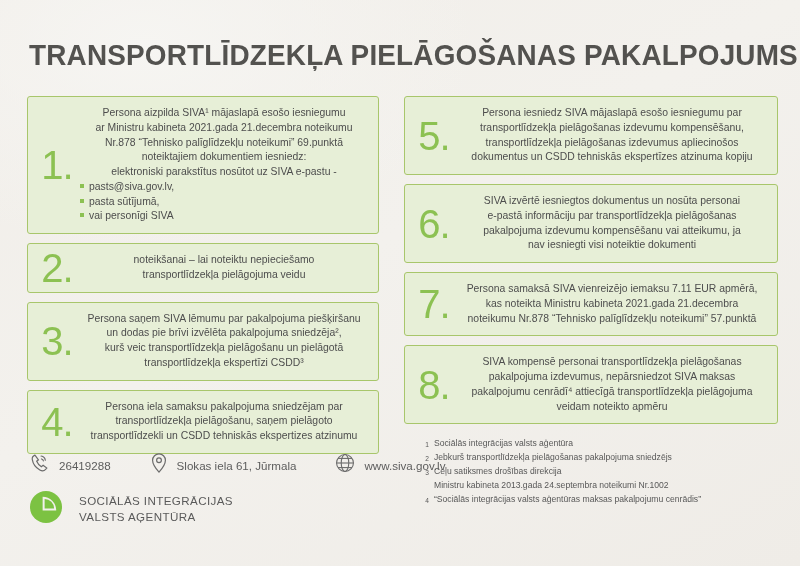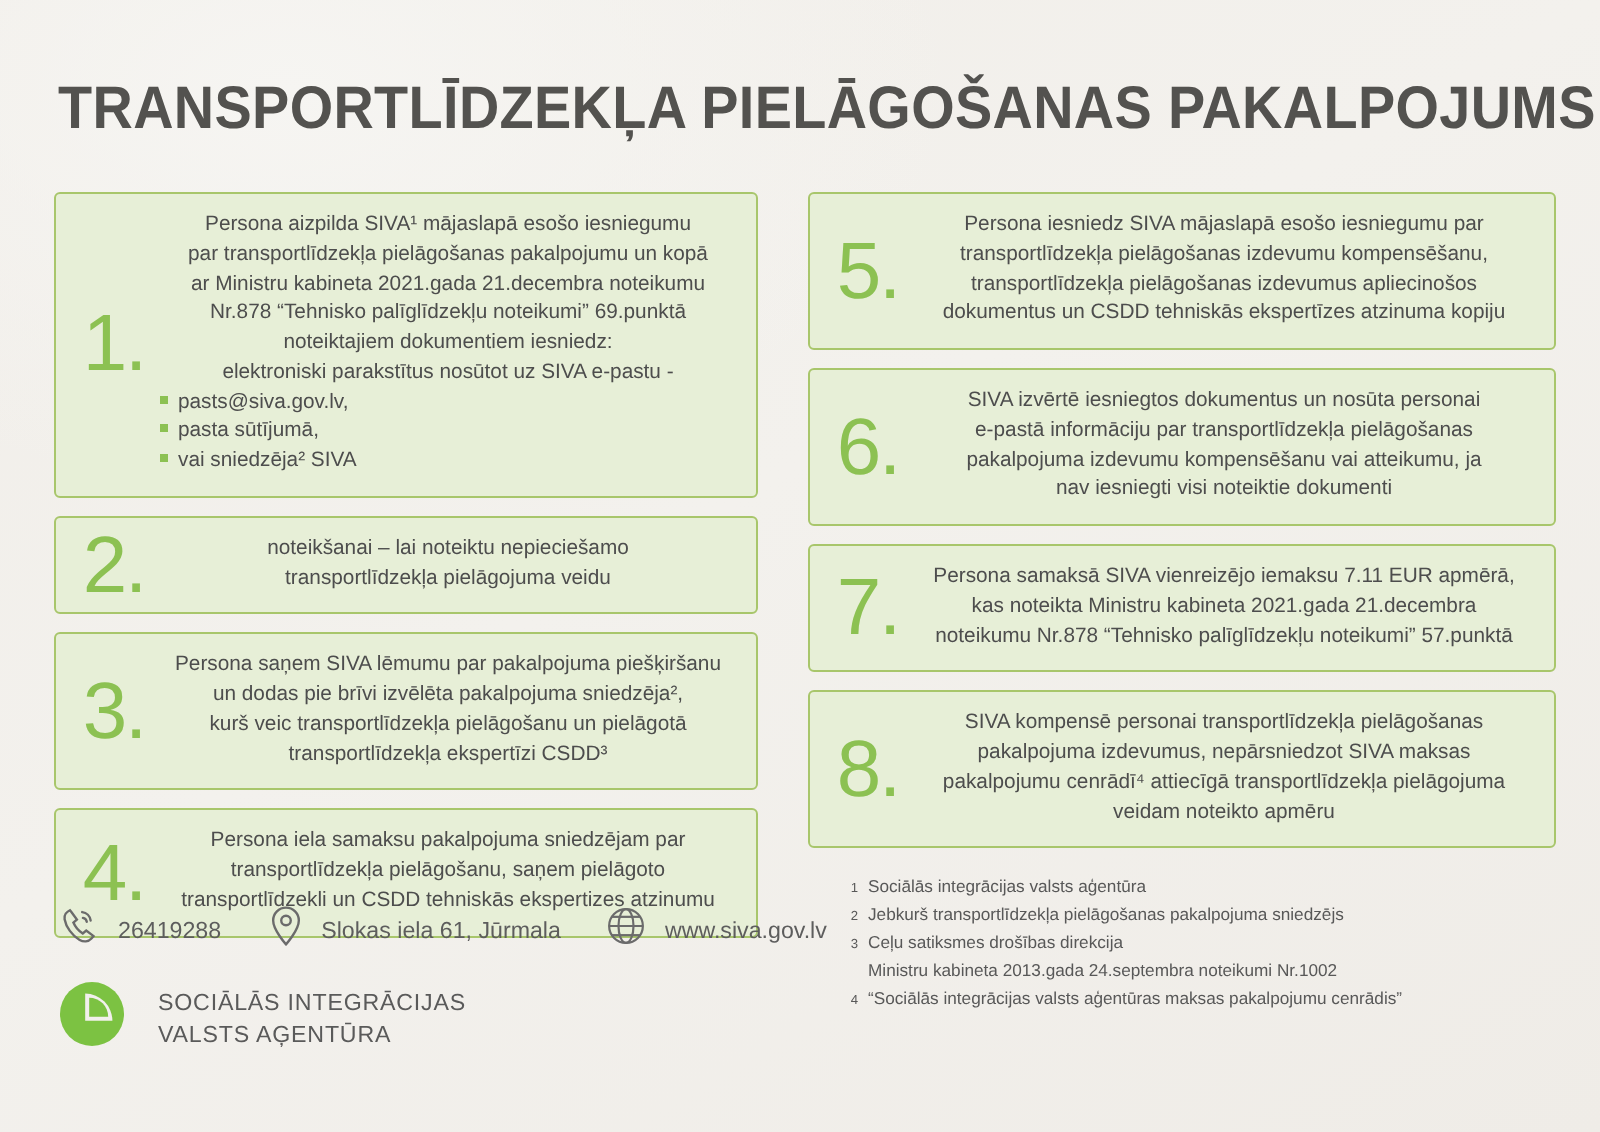--- a/index.html
+++ b/index.html
@@ -144,21 +144,21 @@
   .footnotes .fn-text { flex: 1; }
   .footnotes .fn-text .fn-line2 { display: block; }
 
   
   .contact {
     position: absolute;
     left: 29px;
     top: 452px;
     display: flex;
     align-items: center;
-    gap: 0px;
+    gap: 16px;
   }
   .contact-item {
     display: flex;
     align-items: center;
     margin-right: 22px;
   }
   .contact-item svg { flex: 0 0 auto; }
   .contact-label {
     font-size: 11.6px;
     color: #5d5d5d;
@@ -192,29 +192,28 @@
     <div class="title">TRANSPORTLĪDZEKĻA PIELĀGOŠANAS PAKALPOJUMS</div>
 
   </div>
 
   <div class="col col-left">
 
     <div class="step">
       <div class="step-num">1.</div>
       <div class="step-body">
         <p>Persona aizpilda SIVA¹ mājaslapā esošo iesniegumu</p>
-        <p>par transportlīdzekļa pielāgošanas pakalpojumu un kopā</p>
         <p>ar Ministru kabineta 2021.gada 21.decembra noteikumu</p>
         <p>Nr.878 “Tehnisko palīglīdzekļu noteikumi” 69.punktā</p>
         <p>noteiktajiem dokumentiem iesniedz:</p>
         <p>elektroniski parakstītus nosūtot uz SIVA e-pastu -</p>
         <ul class="bullet-list">
           <li>pasts@siva.gov.lv,</li>
           <li>pasta sūtījumā,</li>
-          <li>vai sniedzēja² SIVA</li>
+          <li>vai personīgi SIVA</li>
         </ul>
       </div>
     </div>
 
     <div class="step">
       <div class="step-num">2.</div>
       <div class="step-body">
         <p>noteikšanai – lai noteiktu nepieciešamo</p>
         <p>transportlīdzekļa pielāgojuma veidu</p>
       </div>

